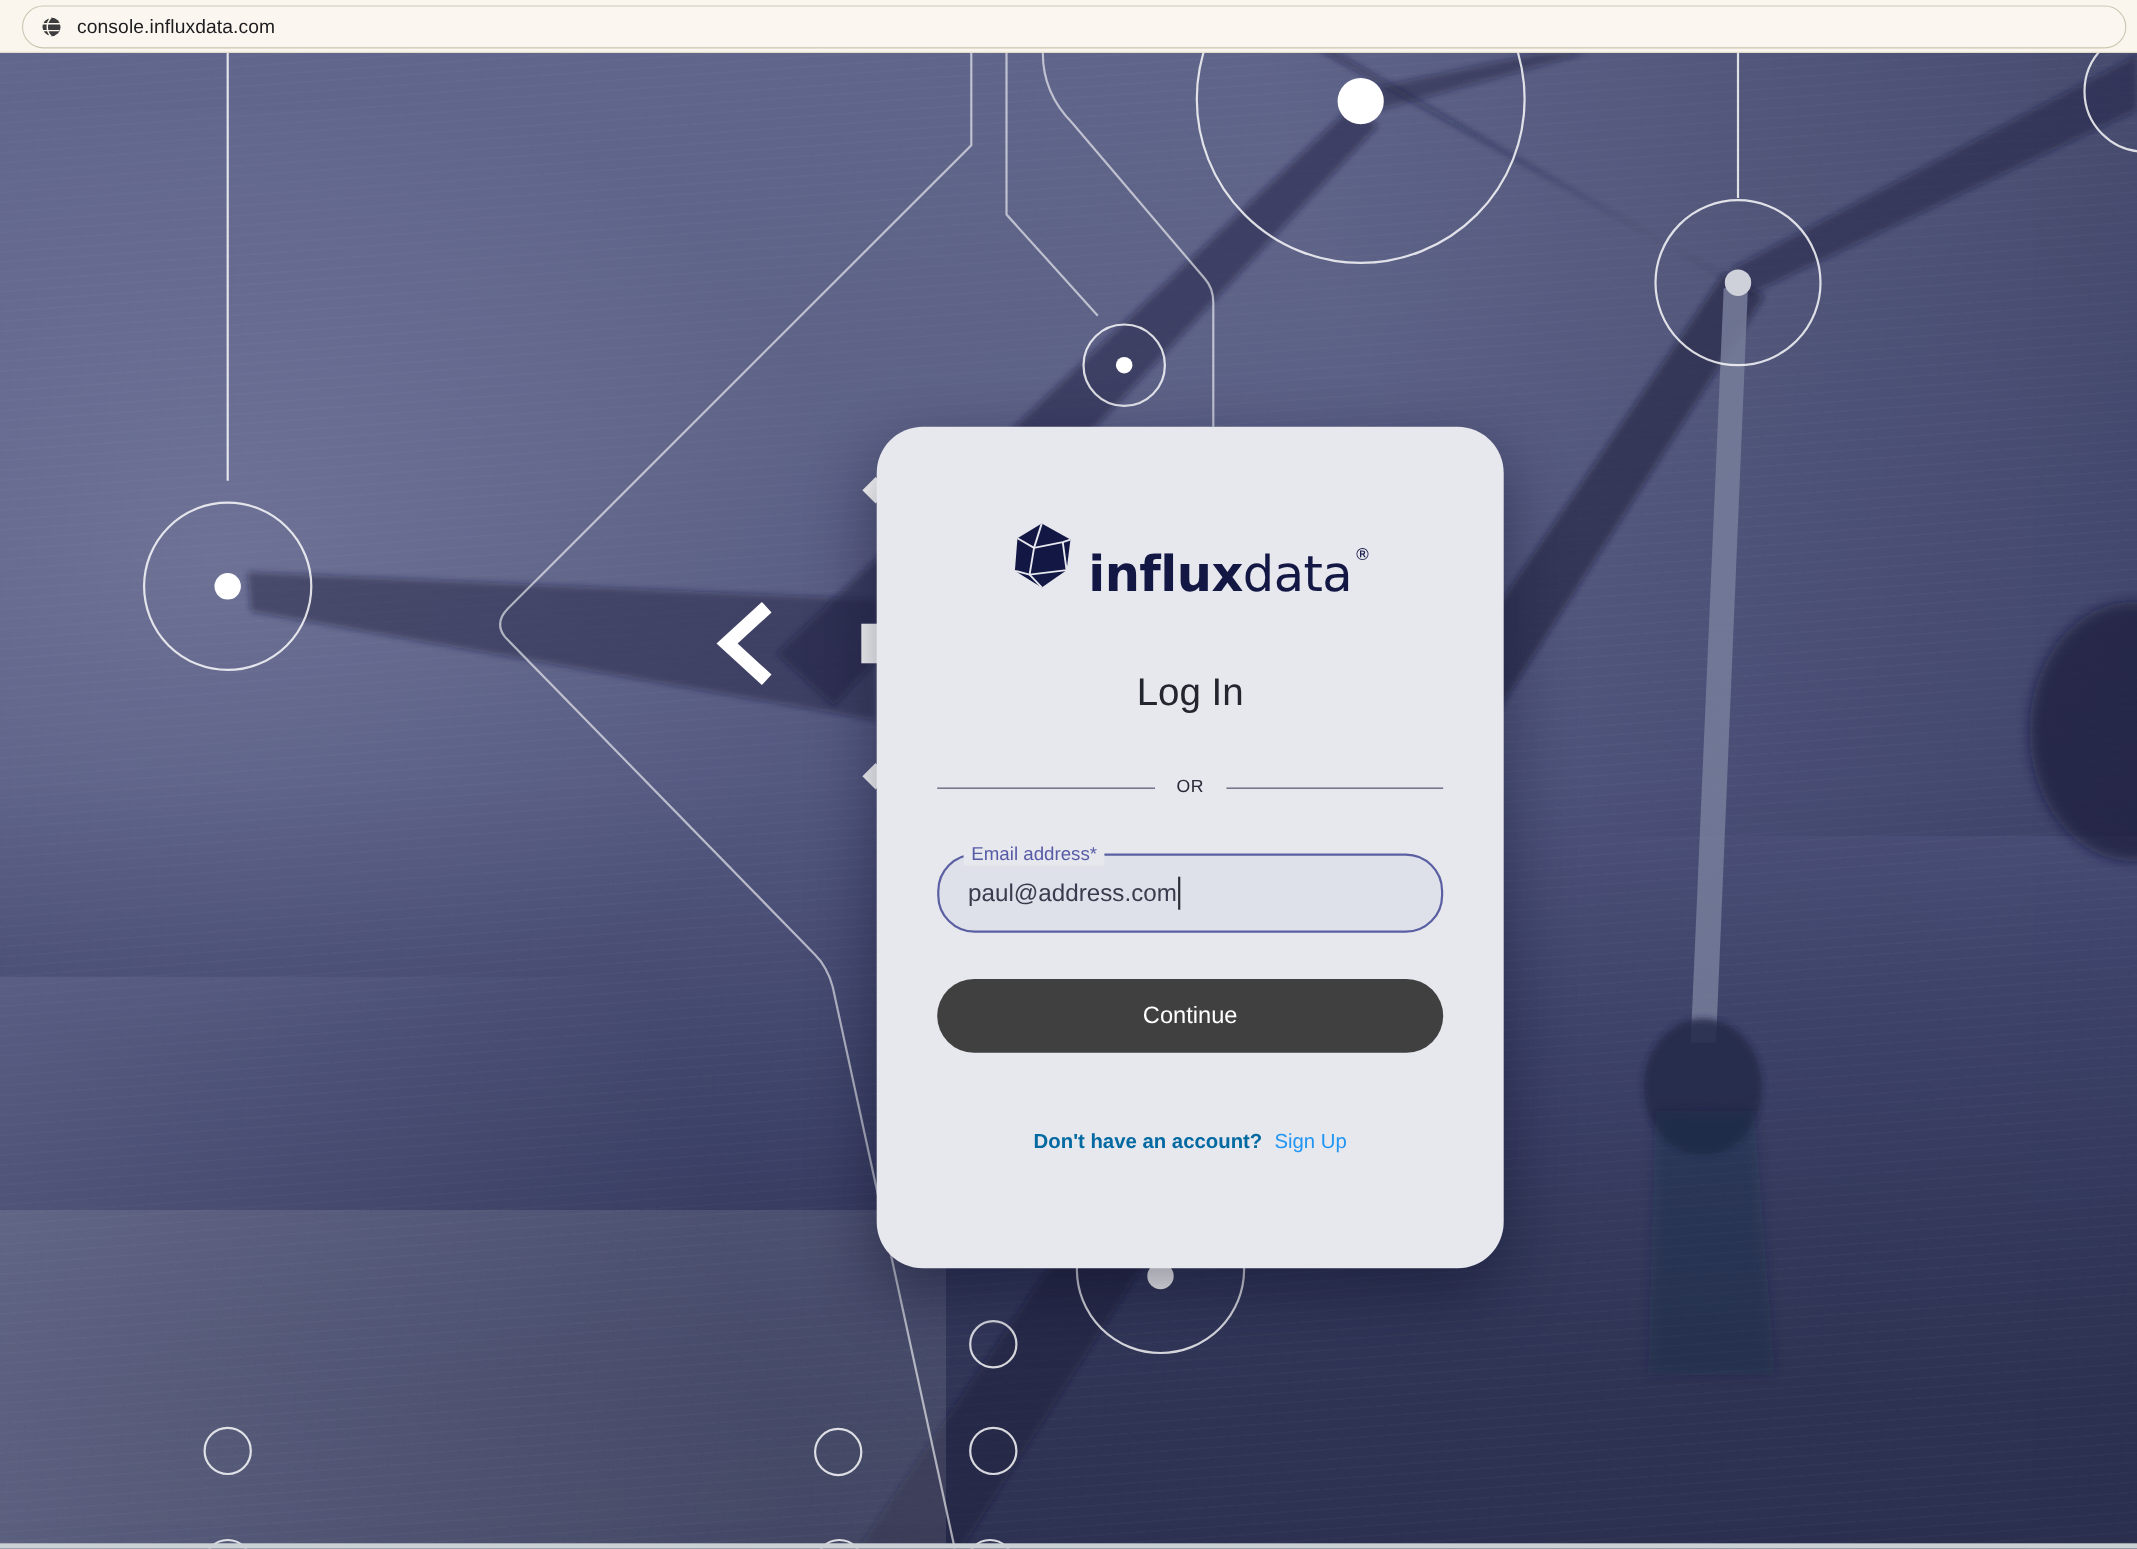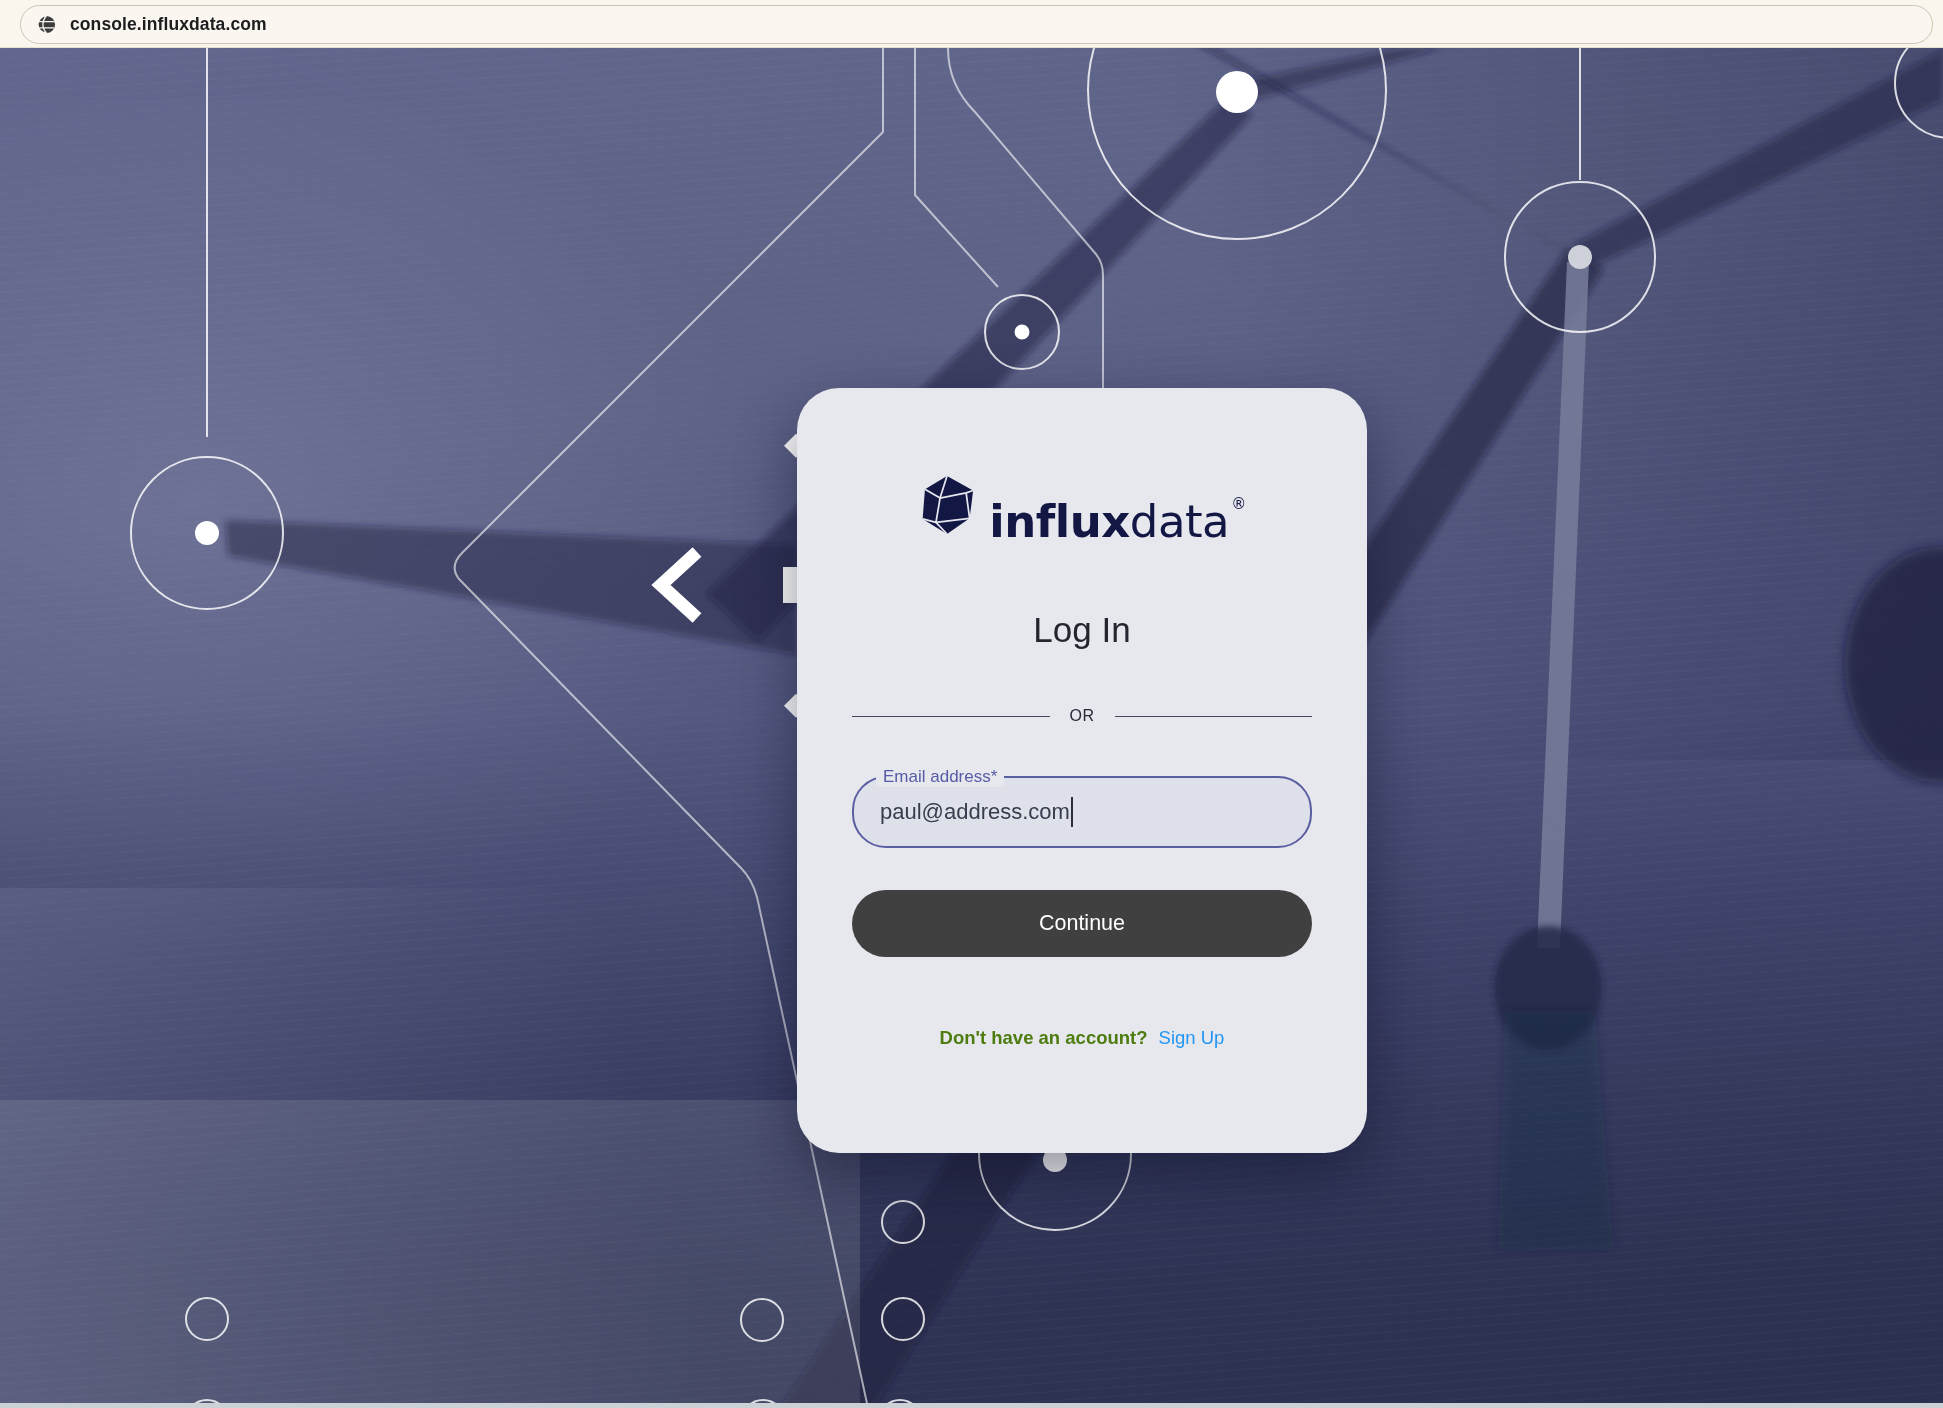--- a/index.html
+++ b/index.html
@@ -4,21 +4,21 @@
 <style>
   * { margin:0; padding:0; box-sizing:border-box; }
   html,body { width:1943px; height:1408px; overflow:hidden; font-family:"Liberation Sans", sans-serif; }
   .stage { position:relative; width:1943px; height:1408px; background:#2e3459; }
 
   
   .urlbar { position:absolute; left:0; top:0; width:1943px; height:48px;
     background:#faf6ed; border-bottom:1px solid #e6dfcd; z-index:40; }
   .url-pill { position:absolute; left:20px; top:5px; width:1913px; height:39px;
     border:1px solid #ccc5b1; border-radius:20px; background:#fbf7f0;
-    display:flex; align-items:center; padding-left:16px;font-weight:bold; }
+    display:flex; align-items:center; padding-left:16px; }
   .globe { width:19px; height:19px; margin-right:14px; flex:0 0 auto; }
   .url-text { font-size:17.5px; color:#1d1d1f; letter-spacing:.1px; }
 
   
   .scene { position:absolute; left:0; top:0; width:1943px; height:1408px;
     background:linear-gradient(168deg,#585d87 0%,#53587f 30%,#464b76 52%,#383e6a 70%,#2c3258 100%); }
   .shade-topright { position:absolute; right:0; top:0; width:1100px; height:760px;
     background:linear-gradient(250deg, rgba(18,24,58,.38), rgba(18,24,58,0) 60%); }
   .light-left { position:absolute; left:0; top:100px; width:1100px; height:900px;
     background:radial-gradient(820px 640px at 18% 45%, rgba(160,164,198,.22), rgba(160,164,198,0) 70%); }
@@ -57,21 +57,21 @@
     font-size:17px; color:#565ba6; }
   .field-value { position:absolute; left:26px; top:0; height:100%; display:flex; align-items:center;
     font-size:22px; color:#393c4c; }
   .caret { display:inline-block; width:2px; height:30px; background:#2b2e3a; margin-left:1px; }
 
   .continue-btn { margin-top:42px; width:460px; height:67px; border:none; border-radius:34px;
     background:#404040; color:#ffffff; font-size:21.5px; font-family:"Liberation Sans",sans-serif;
     display:flex; align-items:center; justify-content:center; cursor:pointer; }
 
   .signup-row { margin-top:34px; display:flex; align-items:baseline; gap:11px; font-size:18.5px; }
-  .signup-prompt { font-weight:700; color:#4d7c0f; }
+  .signup-prompt { font-weight:700; color:#0369a1; }
   .signup-link { color:#2196f3; font-weight:500; cursor:pointer;margin-top:36px; }
 
   .bottom-strip { position:absolute; left:0; bottom:0; width:1943px; height:5px; background:#ccd1d5; z-index:30; }
 </style>
 </head>
 <body>
 
 <div class="stage">
 
   <div class="scene">

